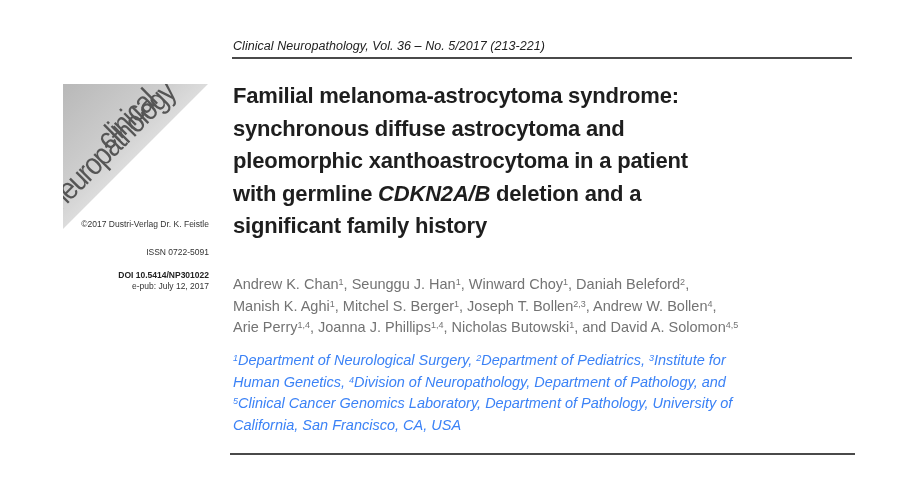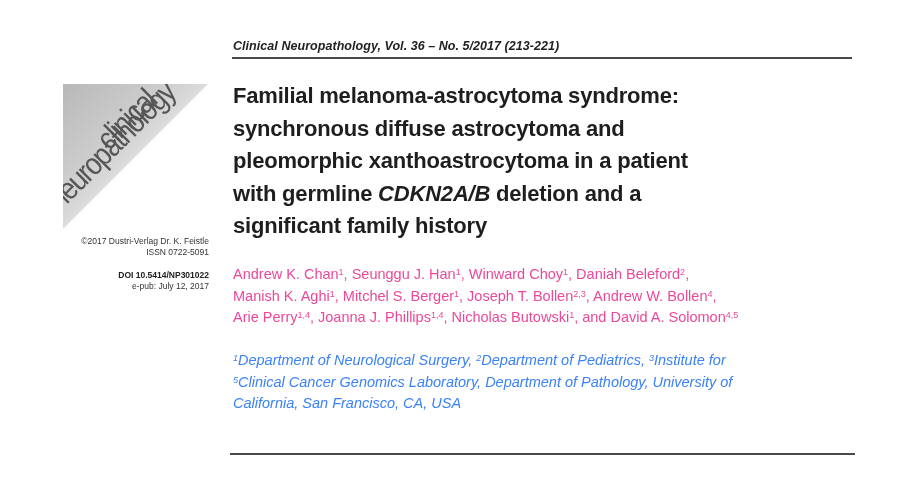--- a/index.html
+++ b/index.html
@@ -3,21 +3,20 @@
   <meta charset="utf-8">
   <style>
     * { margin: 0; padding: 0; box-sizing: border-box; }
     html, body { width: 919px; height: 483px; background: #ffffff; overflow: hidden; }
     body { position: relative; font-family: "Liberation Sans", sans-serif; color: #1a1a1a; }
 
     .journal-line {
       position: absolute; left: 233px; top: 39px;
       font-size: 12.5px; font-style: italic; color: #222;
       letter-spacing: 0.05px;
-      font-weight: bold;
     }
     .top-rule {
       position: absolute; left: 232px; top: 57px; width: 620px; height: 2px;
       background: #4a4a4a;
     }
     .bottom-rule {
       position: absolute; left: 230px; top: 453px; width: 625px; height: 2px;
       background: #4a4a4a;
     }
 
@@ -47,38 +46,38 @@
     .logo-word-2 {
       font-size: 27px; left: 3px; top: 102px;
       transform: rotate(-45deg) scaleY(1.15);
     }
 
     
     .meta {
       position: absolute; right: 710px; text-align: right;
       font-size: 8.5px; color: #333; line-height: 11.5px;
     }
-    .meta-copyright { top: 236px; }
+    .meta-copyright { top: 219px; }
     .meta-issn { top: 247px; }
     .meta-doi { top: 270px; font-weight: bold; color: #222; }
     .meta-epub { top: 281px; }
 
     
     .title {
       position: absolute; left: 233px; top: 80px; width: 620px;
       font-size: 22px; line-height: 32.5px; color: #1e1e1e;
       letter-spacing: -0.2px;
     }
     .title .line { display: block; white-space: nowrap; }
     .title i { font-style: italic; }
 
     
     .authors {
-      position: absolute; left: 233px; top: 264px; width: 620px;
-      font-size: 14.5px; line-height: 21.5px; color: #ec4899;
+      position: absolute; left: 233px; top: 274px; width: 620px;
+      font-size: 14.5px; line-height: 21.5px; color: #737373;
     }
     .authors .line { display: block; white-space: nowrap; }
     .authors sup, .affil sup { font-size: 9px; vertical-align: top; position: relative; top: -2px; }
 
     
     .affil {
       position: absolute; left: 233px; top: 350px; width: 620px;
       font-size: 14.5px; line-height: 21.5px; font-style: italic; color: #3b82f6;
     }
     .affil .line { display: block; white-space: nowrap; }
@@ -111,17 +110,18 @@
 </h1>
 
 <div class="authors">
   <span class="line"><span>Andrew K. Chan</span><sup>1</sup><span>, </span><span>Seunggu J. Han</span><sup>1</sup><span>, </span><span>Winward Choy</span><sup>1</sup><span>, </span><span>Daniah Beleford</span><sup>2</sup><span>,</span></span>
   <span class="line"><span>Manish K. Aghi</span><sup>1</sup><span>, </span><span>Mitchel S. Berger</span><sup>1</sup><span>, </span><span>Joseph T. Bollen</span><sup>2,3</sup><span>, </span><span>Andrew W. Bollen</span><sup>4</sup><span>,</span></span>
   <span class="line"><span>Arie Perry</span><sup>1,4</sup><span>, </span><span>Joanna J. Phillips</span><sup>1,4</sup><span>, </span><span>Nicholas Butowski</span><sup>1</sup><span>, and </span><span>David A. Solomon</span><sup>4,5</sup></span>
 </div>
 
 <div class="affil">
   <span class="line"><sup>1</sup><span>Department of Neurological Surgery, </span><sup>2</sup><span>Department of Pediatrics, </span><sup>3</sup><span>Institute for</span></span>
+  <span class="line"><span>Human Genetics, </span><sup>4</sup><span>Division of Neuropathology, Department of Pathology, and</span></span>
   <span class="line"><sup>5</sup><span>Clinical Cancer Genomics Laboratory, Department of Pathology, University of</span></span>
   <span class="line">California, San Francisco, CA, USA</span>
 </div>
 
 <div class="bottom-rule"></div>
 
 </body></html>

